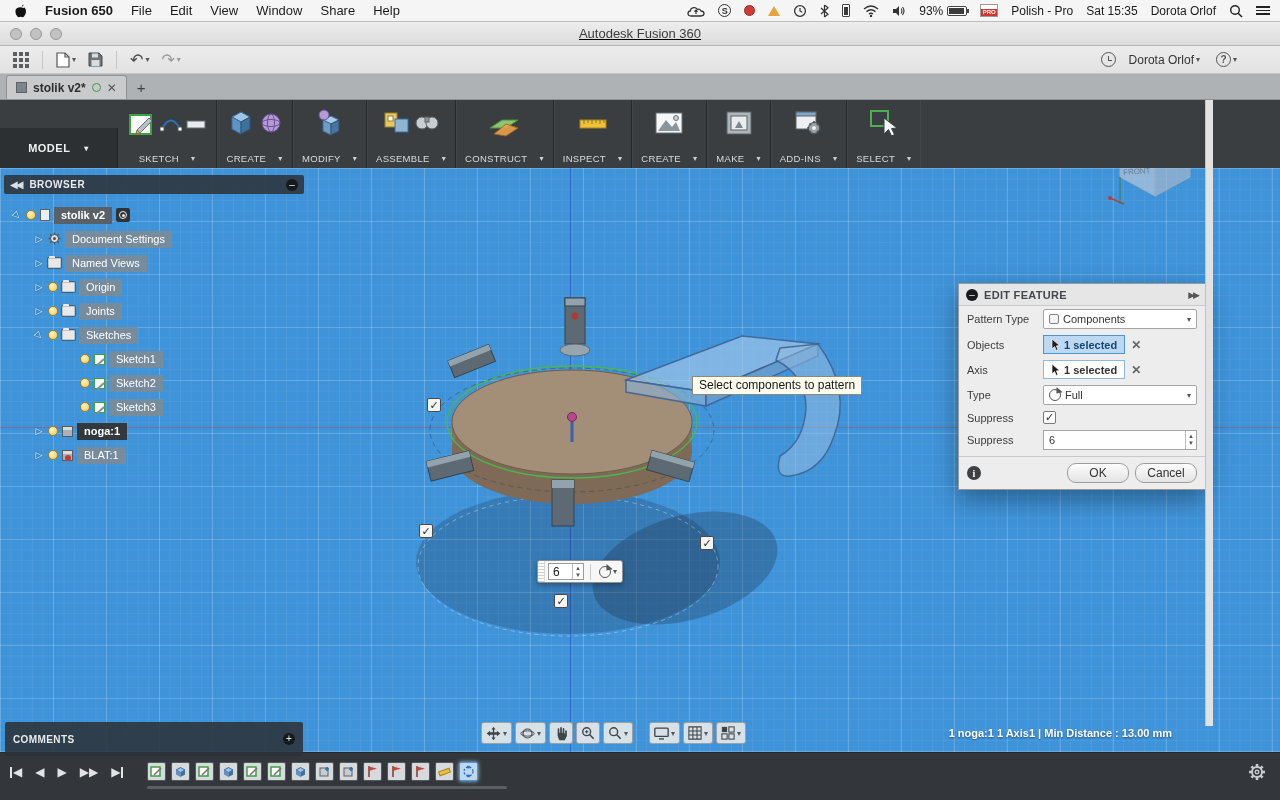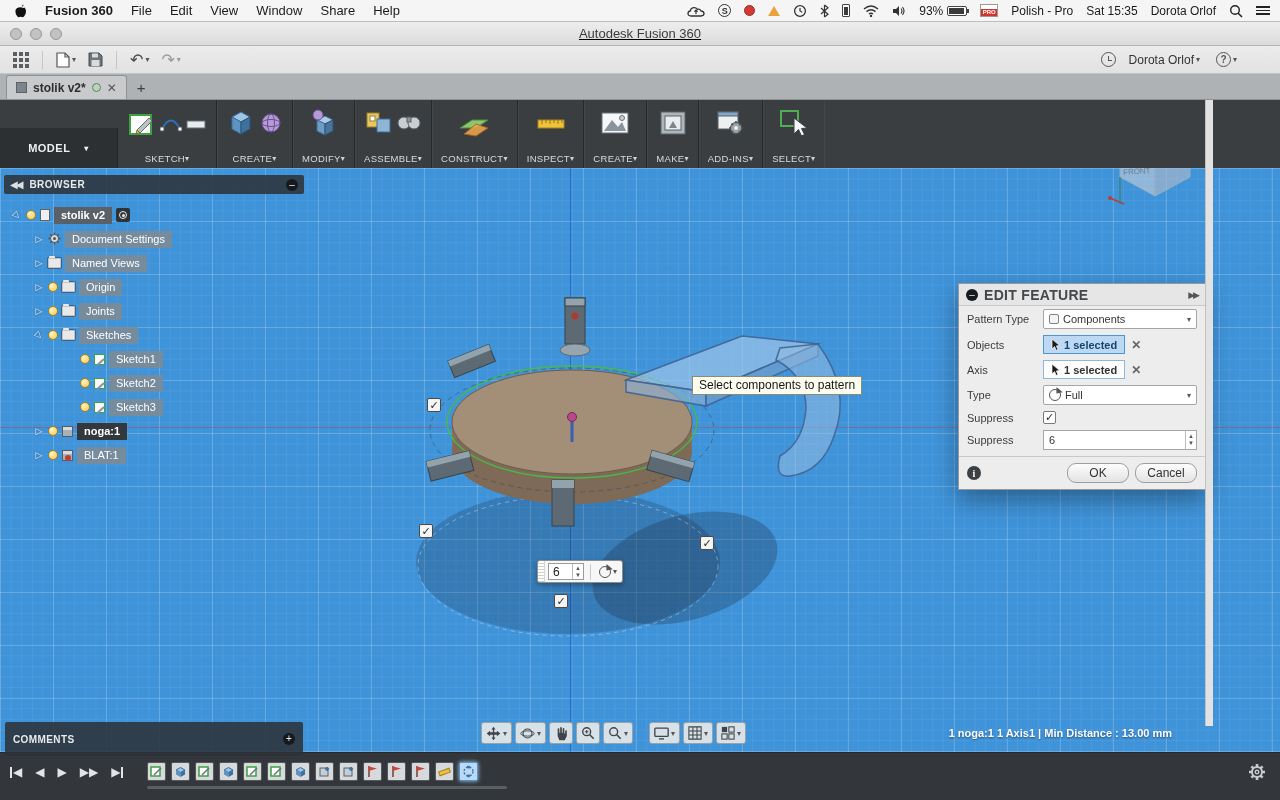--- a/index.html
+++ b/index.html
@@ -54,21 +54,21 @@
   .doc-cube { width:11px; height:11px; background:#7E858A; border:1px solid #5c6266; }
   .sync-dot { width:9px; height:9px; border:1.5px solid #3F9A43; border-radius:50%; }
   .tab-close { font-size:12px; color:#555; font-weight:normal; }
   .tab-add { margin-left:10px; font-size:15px; color:#3e3e3e; padding-bottom:3px; }
 
   
   .ribbon { position:absolute; left:0; top:100px; width:1280px; height:68px; background:#3A3E41; display:flex; align-items:stretch; z-index:40; }
   .model-btn { width:118px; background:#2C3033; display:flex; align-items:center; justify-content:center; gap:14px; color:#EDEFF0; font-size:11px; font-weight:bold; letter-spacing:.5px; border-right:1px solid #202427;margin-top:28px; }
   .rgroup { display:flex; flex-direction:column; align-items:center; justify-content:center; padding:4px 9px 3px; border-right:1px solid rgba(0,0,0,.35); box-shadow:1px 0 0 rgba(255,255,255,.05); }
   .ricons { display:flex; align-items:center; gap:3px; height:40px; }
-  .rlabel { display:flex; align-items:center; gap:0; font-size:9.5px; color:#D9DBDD; letter-spacing:.3px; margin-top:8px; }
+  .rlabel { display:flex; align-items:center; gap:12px; font-size:9.5px; color:#D9DBDD; letter-spacing:.3px; margin-top:8px; }
   .rlabel .caret { color:#cfd1d3; }
 
   
   .canvas { position:absolute; left:0; top:168px; width:1280px; height:632px; background-color:#3F93D9;
     background-image:
       linear-gradient(rgba(255,255,255,.16) 1px, transparent 1px),
       linear-gradient(90deg, rgba(255,255,255,.16) 1px, transparent 1px),
       linear-gradient(rgba(255,255,255,.06) 1px, transparent 1px),
       linear-gradient(90deg, rgba(255,255,255,.06) 1px, transparent 1px);
     background-size:53px 53px, 53px 53px, 10.6px 10.6px, 10.6px 10.6px;
@@ -111,21 +111,21 @@
   .i-comp.red::after { content:""; position:absolute; left:2px; top:4px; width:6px; height:6px; border-radius:50%; background:#C23B31; }
   .i-sketchsq { width:11px; height:11px; background:#FCFCFC; border:1.5px solid #3FA13F; position:relative; }
   .i-sketchsq::before { content:""; position:absolute; left:1px; top:6px; width:9px; height:1.5px; background:#8A9197; transform:rotate(-42deg); }
   .eye { width:14px; height:14px; border-radius:2px; background:#2E3337; display:flex; align-items:center; justify-content:center; }
   .eye i { width:8px; height:8px; border:1.5px solid #E8EAEB; border-radius:50%; position:relative; display:block; }
   .eye i::before { content:""; position:absolute; left:1.5px; top:1.5px; width:3px; height:3px; background:#E8EAEB; border-radius:50%; }
 
   
   .dialog { position:absolute; left:958px; top:283px; width:248px; background:#EDEDEE; border:1px solid #96989A; box-shadow:0 10px 24px rgba(0,0,0,.35); z-index:30; font-size:11px; color:#333; }
   .dlg-head { height:22px; display:flex; align-items:center; gap:6px; padding:0 7px; border-bottom:1px solid #C9C9C9; background:#E6E6E7; }
-  .dlg-title { font-weight:bold; font-size:14px; color:#44484B; letter-spacing:.3px; }
+  .dlg-title { font-weight:bold; font-size:11px; color:#44484B; letter-spacing:.3px; }
   .dlg-exp { margin-left:auto; font-size:9px; color:#555; letter-spacing:-2px; }
   .dlg-row { display:flex; align-items:center; padding:3px 8px; }
   .dlg-label { width:76px; flex:none; color:#3c3c3c; }
   .dd { flex:1; height:20px; background:#fff; border:1px solid #A5A5A5; border-radius:2px; display:flex; align-items:center; gap:4px; padding:0 5px; }
   .dd .caret { margin-left:auto; }
   .mini-comp { width:10px; height:10px; background:#F4F4F4; border:1px solid #7c8287; border-radius:2px; }
   .chipline { flex:1; display:flex; align-items:center; gap:6px; }
   .selchip { display:flex; align-items:center; gap:4px; height:19px; padding:0 7px; font-weight:bold; }
   .selchip.active { background:#BCD8F2; border:1px solid #4E96D2; color:#16466F; }
   .selchip.plain { background:#FDFDFD; border:1px solid #8FB8DA; color:#333; }
@@ -172,21 +172,21 @@
 <body>
 
 <div class="menubar">
   <div class="mleft">
     <span class="mi">
       <svg width="13" height="15" viewBox="0 0 13 15">
           <path d="M9.5 1.5 Q8 2 7.8 3.8 Q9.6 3.6 9.5 1.5Z" fill="#111"></path>
           <path d="M4.6 4.6 Q6.5 3.8 7.9 4.6 Q9.3 5.2 10.4 4.6 Q12 5.6 12 8.2 Q12 11.4 10 13.4 Q8.9 14.5 7.8 14 Q6.7 13.5 5.6 14 Q4.5 14.5 3.4 13.4 Q1.2 11.2 1.4 8 Q1.6 5.2 4.6 4.6Z" fill="#111"></path>
         </svg>
     </span>
-    <span class="appname">Fusion 360</span>
+    <span class="appname">Fusion 650</span>
     <span>File</span>
     <span>Edit</span>
     <span>View</span>
     <span>Window</span>
     <span>Share</span>
     <span>Help</span>
   </div>
   <div class="mright">
     <span class="mi">
       <svg width="18" height="12" viewBox="0 0 18 12">

